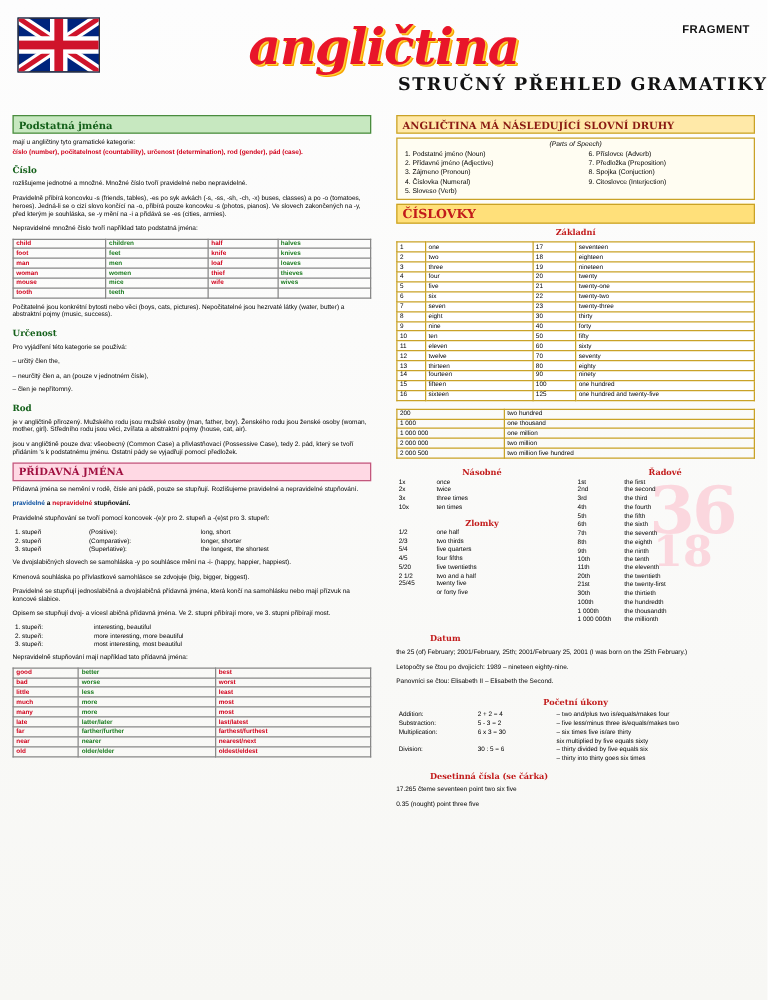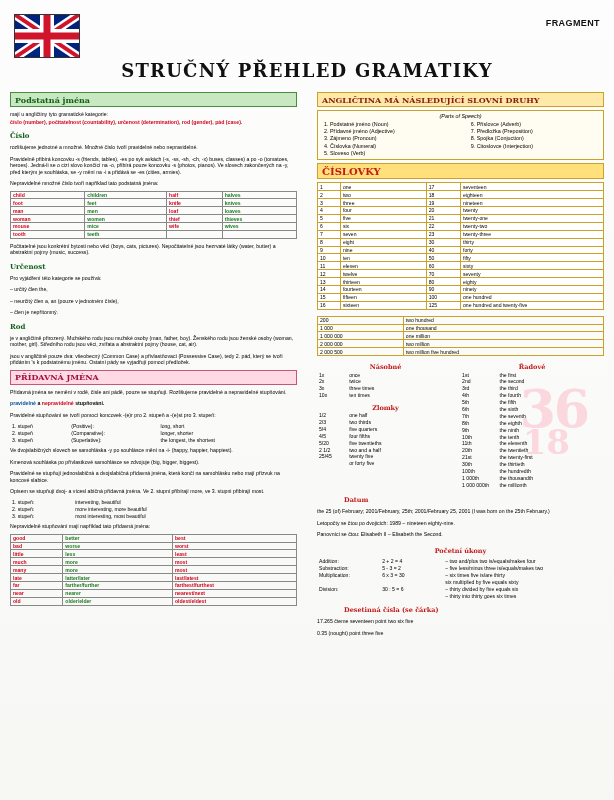--- a/index.html
+++ b/index.html
@@ -26,22 +26,22 @@
   .flag .d4{transform:translate(-50%,-50%) rotate(-33.7deg);}
   .flag .h{position:absolute;left:0;top:50%;width:100%;height:14px;background:#fff;transform:translateY(-50%);}
   .flag .v{position:absolute;top:0;left:50%;height:100%;width:14px;background:#fff;transform:translateX(-50%);}
   .flag .h2{position:absolute;left:0;top:50%;width:100%;height:7px;background:#cf142b;transform:translateY(-50%);}
   .flag .v2{position:absolute;top:0;left:50%;height:100%;width:7px;background:#cf142b;transform:translateX(-50%);}
   .brand{position:absolute;right:14px;top:18px;font-size:9px;font-weight:bold;letter-spacing:.4px;color:#111;}
   .title{position:absolute;left:0;right:0;top:14px;text-align:center;
          font-family:"DejaVu Serif", serif;font-weight:bold;font-style:italic;
          font-size:40px;letter-spacing:-1px;color:#e8152a;
          text-shadow:1px 1px 0 #ffd23a, 2px 2px 0 #f7a600;}
-  .subtitle{position:absolute;left:0;right:0;top:60px;text-align:center;
-            font-family:"DejaVu Serif", serif;font-weight:bold;font-size:18px;
+  .subtitle{position:absolute;left:0;right:0;top:60px;text-align:right;
+            font-family:"DejaVu Serif", serif;font-weight:bold;font-size:14px;
             letter-spacing:1.2px;color:#111;}
   
   .cols{position:absolute;top:92px;left:10px;right:10px;bottom:6px;display:flex;gap:20px;justify-content:flex-end;}
   .col{flex:1;display:flex;flex-direction:column;gap:3px;}
   .sectionband{background:#c7e8c0;border:.6px solid #4a8c3f;padding:1.5px 4px;
      font-family:"DejaVu Serif", serif;font-weight:bold;font-size:8px;color:#14601a;}
   .sectionband.blue{background:#ffe9a8;border-color:#c9a227;color:#8a1a12;}
   .sectionband.pink{background:#ffd9e4;border-color:#c2577d;color:#a01040;}
   .sectionband.num{background:#ffe07a;border-color:#c9a227;color:#c21a1a;font-size:10px;}
   .sub{font-family:"DejaVu Serif", serif;font-weight:bold;font-size:7px;color:#14601a;margin-top:2px;}
@@ -81,20 +81,21 @@
       <div class="d1"></div>
         <div class="d2"></div>
       <div class="d3"></div>
         <div class="d4"></div>
       <div class="h"></div>
         <div class="v"></div>
       <div class="h2"></div>
         <div class="v2"></div>
     </div>
     <div class="brand">FRAGMENT</div>
+    <div class="title">angličtina</div>
     <div class="subtitle">STRUČNÝ PŘEHLED GRAMATIKY</div>
   </div>
 
   <div class="cols">
 
     <div class="col">
 
       <div class="sectionband">Podstatná jména</div>
       <div>
         <p>mají u angličtiny tyto gramatické kategorie:</p>
@@ -282,20 +283,21 @@
               </tr>
           <tr>
                 <td>5. Sloveso (Verb)</td>
                 <td></td>
               </tr>
         </tbody>
           </table>
       </div>
 
       <div class="sectionband num z">ČÍSLOVKY</div>
+      <div class="hd z">Základní</div>
       <table class="numtab z">
         <tbody>
             <tr>
               <td style="width:8%">1</td>
               <td style="width:30%">one</td>
               <td style="width:12%">17</td>
               <td>seventeen</td>
             </tr>
         <tr>
               <td>2</td>

